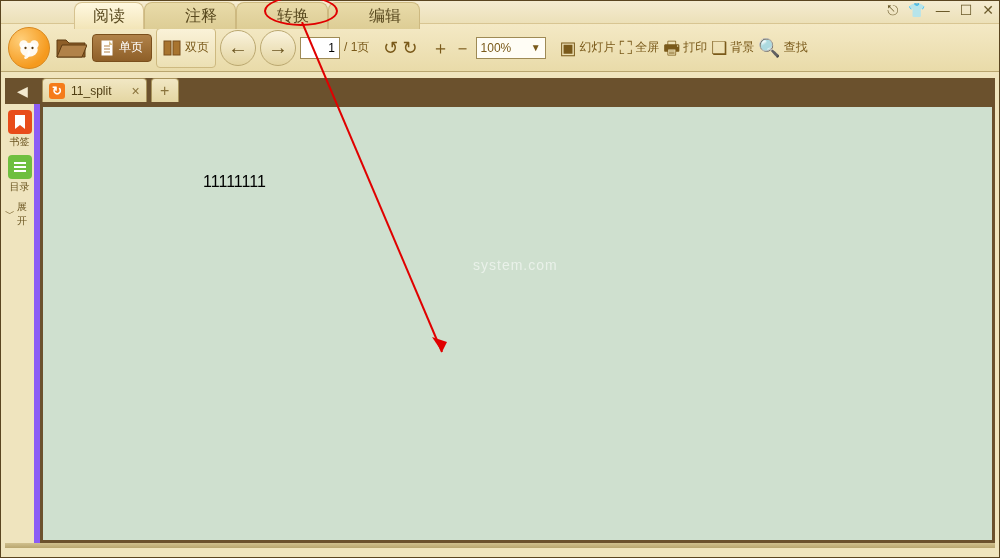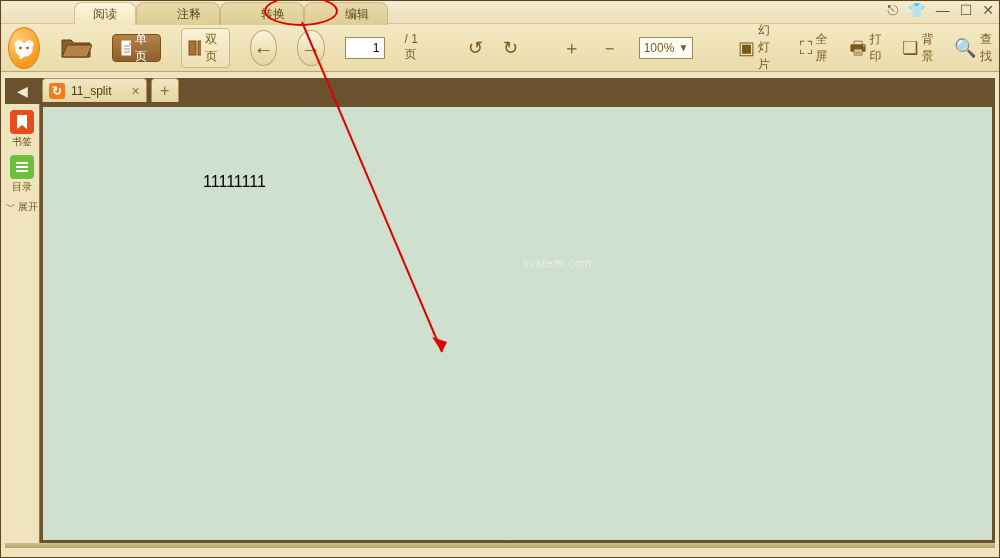--- a/index.html
+++ b/index.html
@@ -15,21 +15,21 @@
   }
   .main-tabs {
     position: absolute;
     left: 74px; top: 2px;
     display: flex;
     gap: 0;
   }
   .main-tab {
     position: relative;
     padding: 3px 18px 2px;
-    font-size: 12px;
+    font-size: 16px;
     color: #5a4a20;
     border-radius: 8px 8px 0 0;
     cursor: pointer;
   }
   .main-tab.active {
     background: linear-gradient(#fff8e0,#f2e5b8);
     border: 1px solid #d6c28f;
     border-bottom: none;
   }
   .main-tab.inactive {
@@ -57,21 +57,21 @@
   .wc.close { color: #6b5a2a; }
 
   
   .toolbar {
     height: 48px;
     background: linear-gradient(#f4e9c5,#e9dba9);
     border-bottom: 1px solid #b9a66f;
     display: flex;
     align-items: center;
     padding: 0 8px;
-    gap: 20px;
+    gap: 4px;
     font-size: 12px;
     color: #7a5a1a;
   }
   .logo {
     width: 42px; height: 42px;
     border-radius: 50%;
     background: radial-gradient(circle at 30% 30%, #ffcf7a, #f59a1e 70%);
     display: flex; align-items: center; justify-content: center;
     border: 1px solid #d8871d;
   }
@@ -163,21 +163,21 @@
     display: flex; align-items: center; justify-content: center;
   }
   .side-collapse .tri { color: #f4ead0; font-size: 14px; }
 
   
   .sidebar {
     position: absolute;
     left: 5px; top: 104px; bottom: 15px;
     width: 35px;
     background: #efe4be;
-    border-right: 1px solid #8b5cf6;
+    border-right: 6px solid #8b5cf6;
     display: flex; flex-direction: column; align-items: center;
     padding-top: 6px; gap: 6px;
   }
   .sidebar .sb-item {
     width: 28px; display: flex; flex-direction: column; align-items: center; gap: 1px;
     font-size: 10px; color: #6b5520; cursor: pointer;
   }
   .sb-icon {
     width: 24px; height: 24px; border-radius: 4px;
     display: flex; align-items: center; justify-content: center;
@@ -220,21 +220,21 @@
   
   .watermark {
     position: absolute;
     left: 390px; top: 150px;
     color: rgba(255,255,255,0.55);
     pointer-events: none;
     user-select: none;
   }
   .watermark .wm-main { font-size: 44px; font-weight: bold; letter-spacing: 1px; }
   .watermark .wm-main .big { font-size: 54px; }
-  .watermark .wm-sub { font-size: 11px; letter-spacing: 1px; margin-left: 50px; }
+  .watermark .wm-sub { font-size: 14px; letter-spacing: 1px; }
 
   
   .annotation-arrow {
     position: absolute;
     left: 292px; top: 22px;
     width: 170px; height: 350px;
     pointer-events: none;
     z-index: 60;
   }
 

